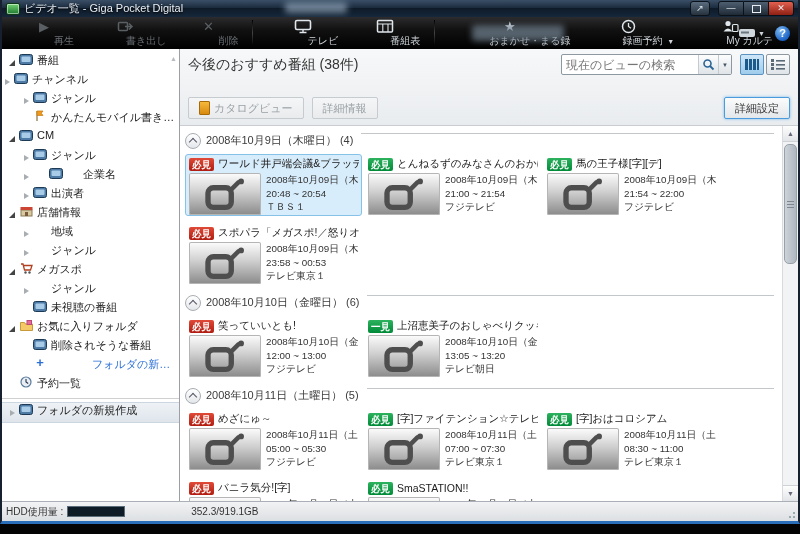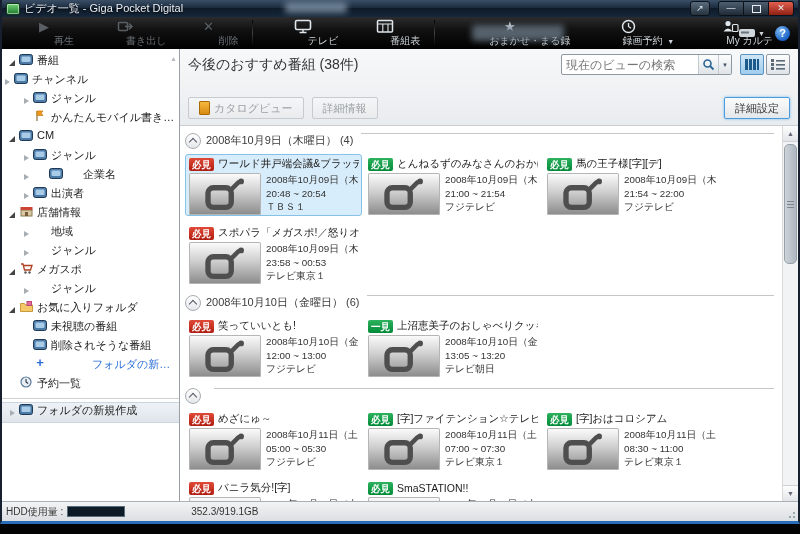--- a/index.html
+++ b/index.html
@@ -387,41 +387,41 @@
             </span>
             <span class="tree-label">メガスポ</span>
           </div>
           <div class="tree-row" style="padding-left: 19px;">
             <span class="exp">
               <span class="exp-collapsed"></span>
             </span>
             <span class="ic"></span>
             <span class="tree-label">ジャンル</span>
           </div>
+          <div class="tree-row" style="padding-left: 19px;">
+            <span class="exp"></span>
+            <span class="ic">
+              <svg width="14" height="11">
+                <rect x="0.5" y="0.5" width="13" height="10" rx="2" fill="#4d7ba6" stroke="#1c3a55"></rect>
+                <rect x="2.5" y="2.5" width="9" height="5.5" rx="1" fill="#a8cce8"></rect>
+              </svg>
+            </span>
+            <span class="tree-label">未視聴の番組</span>
+          </div>
           <div class="tree-row" style="padding-left: 5px;">
             <span class="exp">
               <span class="exp-expanded"></span>
             </span>
             <span class="ic">
               <svg width="13" height="11">
                 <path d="M0.5 2.5 h4 l1 1.5 h7 v6.5 h-12 z" fill="#f5c967" stroke="#c79b3b"></path>
                 <rect x="7" y="0.5" width="4.5" height="4" fill="#e86a9a" stroke="#b94a75"></rect>
               </svg>
             </span>
             <span class="tree-label">お気に入りフォルダ</span>
-          </div>
-          <div class="tree-row" style="padding-left: 19px;">
-            <span class="exp"></span>
-            <span class="ic">
-              <svg width="14" height="11">
-                <rect x="0.5" y="0.5" width="13" height="10" rx="2" fill="#4d7ba6" stroke="#1c3a55"></rect>
-                <rect x="2.5" y="2.5" width="9" height="5.5" rx="1" fill="#a8cce8"></rect>
-              </svg>
-            </span>
-            <span class="tree-label">未視聴の番組</span>
           </div>
           <div class="tree-row" style="padding-left: 19px;">
             <span class="exp"></span>
             <span class="ic">
               <svg width="14" height="11">
                 <rect x="0.5" y="0.5" width="13" height="10" rx="2" fill="#4d7ba6" stroke="#1c3a55"></rect>
                 <rect x="2.5" y="2.5" width="9" height="5.5" rx="1" fill="#a8cce8"></rect>
               </svg>
             </span>
             <span class="tree-label">削除されそうな番組</span>
@@ -652,20 +652,21 @@
                     <div>13:05 ~ 13:20</div>
                     <div>テレビ朝日</div>
                   </div>
                 </div>
               </div>
             </div>
             <div class="group-header">
               <span class="collapse-btn">
                 <span class="chev"></span>
               </span>
+              <span>2008年10月11日（土曜日）  (5)</span>
               <span class="gline"></span>
             </div>
             <div class="cards">
               <div class="card">
                 <div class="card-head">
                   <span class="badge red">必見</span>
                   <span class="card-title">めざにゅ～</span>
                 </div>
                 <div class="card-body">
                   <div class="thumb">

